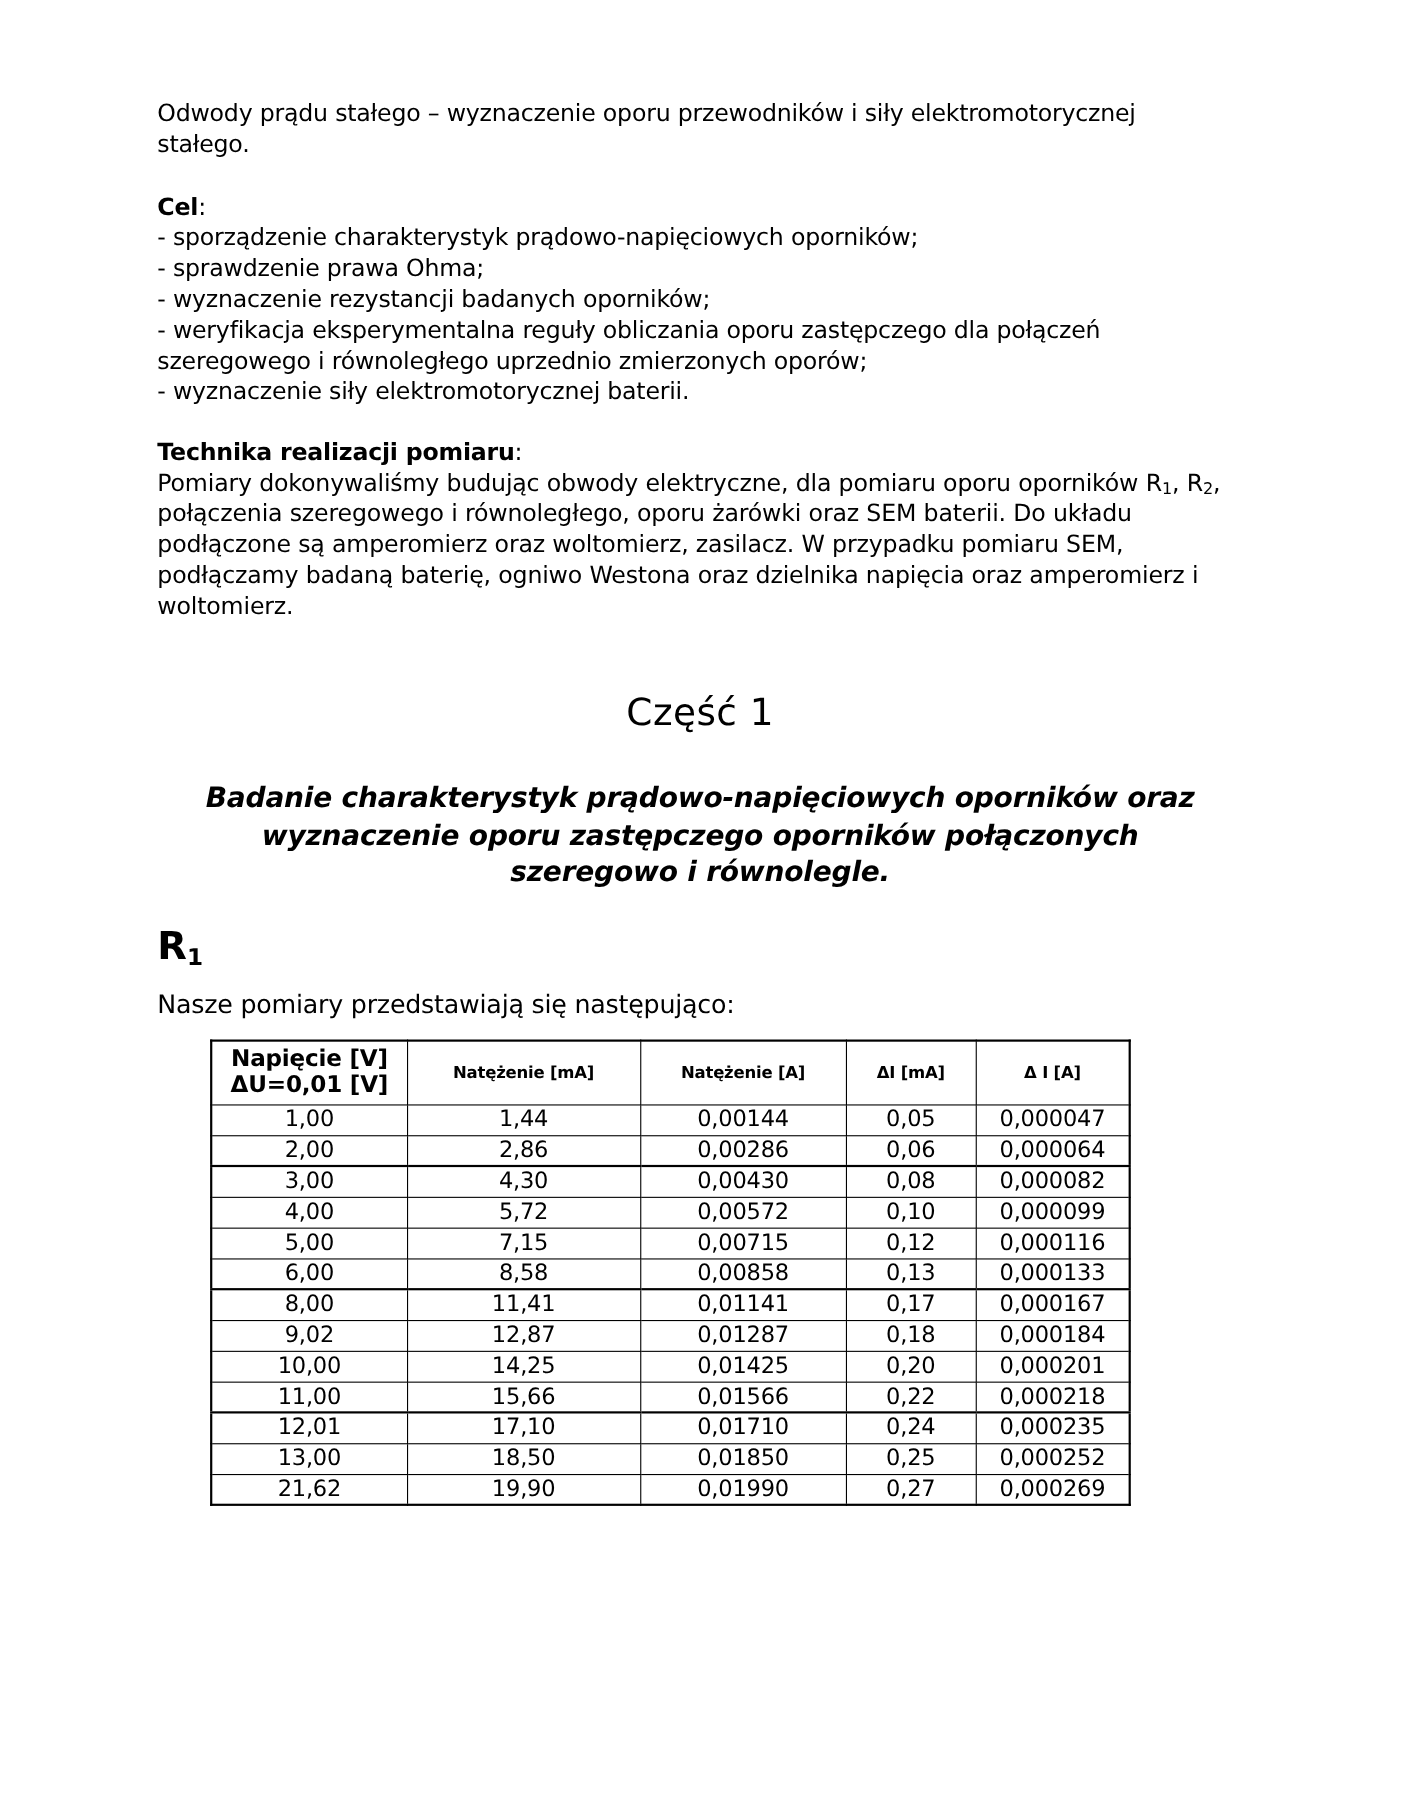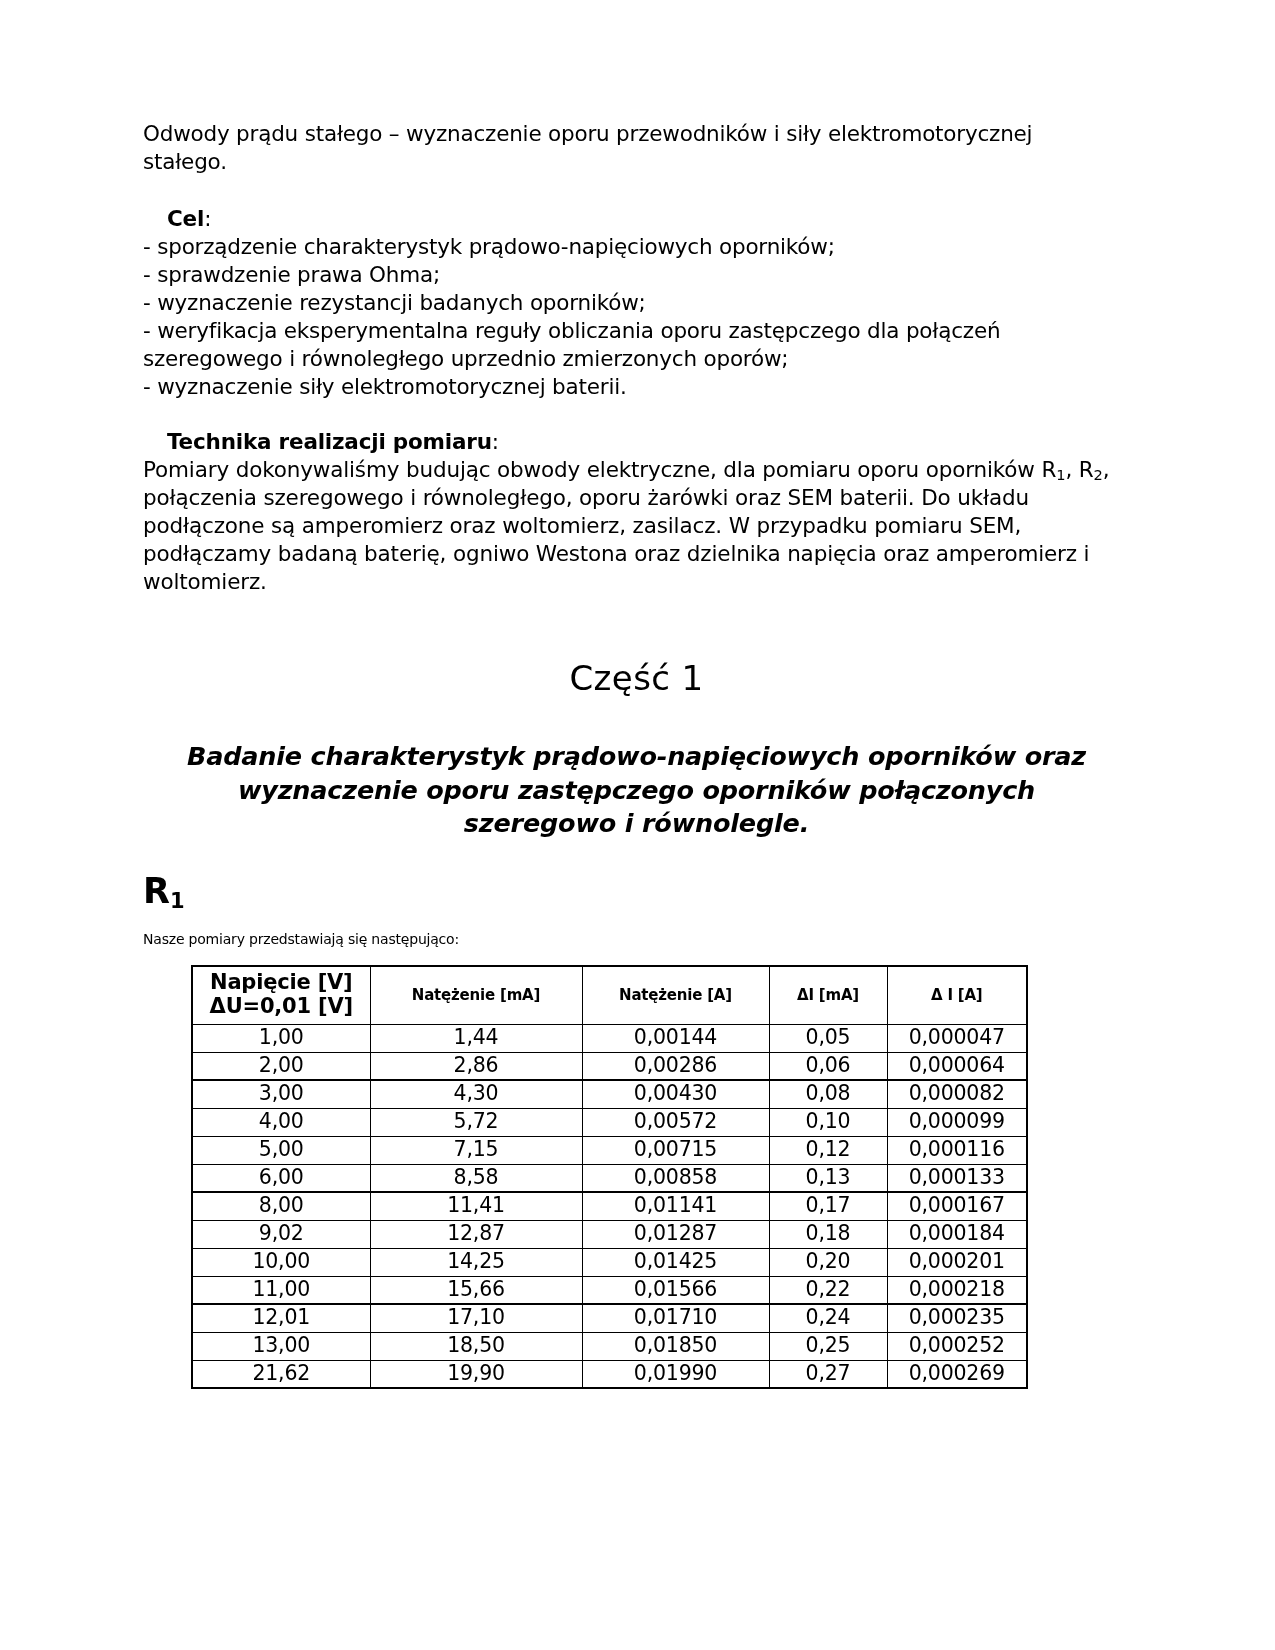--- a/index.html
+++ b/index.html
@@ -16,41 +16,41 @@
     position: relative;
     overflow: hidden;
   }
   .page {
     position: absolute;
     left: 0;
     top: 0;
     width: 1275px;
     height: 1650px;
     box-sizing: border-box;
-    padding: 120px 145px 0 143px;
+    padding: 90px 145px 0 143px;
   }
 
   
   .body-text {
     font-size: 21.5px;
     line-height: 1.30;
     letter-spacing: -0.15px;
     white-space: pre-wrap;
     margin: 0;
   }
   .gap-lg { height: 29px; }
   .gap-md { height: 28px; }
 
   .lead-line {
     font-size: 21.5px;
     line-height: 1.30;
     letter-spacing: -0.2px;
   }
 
-  .run-bold { font-weight: bold; margin-left: 24px; }
+  .run-bold { font-weight: bold; }
 
   .list-line {
     font-size: 21.5px;
     line-height: 1.30;
     letter-spacing: -0.2px;
     white-space: nowrap;
   }
   .list-line.wrap { white-space: normal; }
 
   sub {
@@ -83,21 +83,21 @@
     font-weight: bold;
     margin: 0;
     letter-spacing: 0px;
   }
   .r-heading sub {
     font-size: 0.60em;
     vertical-align: -0.25em;
   }
 
   .intro-line {
-    font-size: 14px;
+    font-size: 23px;
     letter-spacing: -0.2px;
   }
 
   
   .data-table-wrap {
     margin-left: 48px;
   }
   table.data-table {
     border-collapse: collapse;
     table-layout: fixed;

